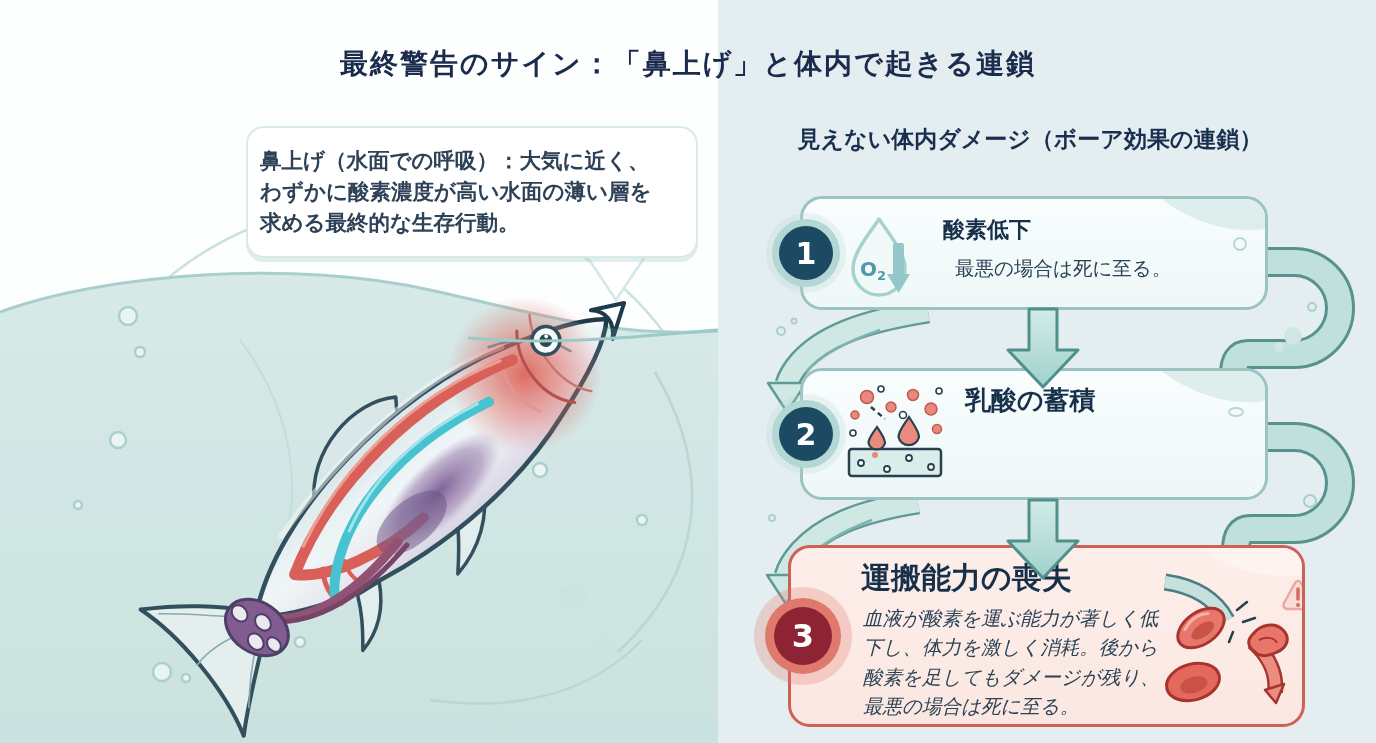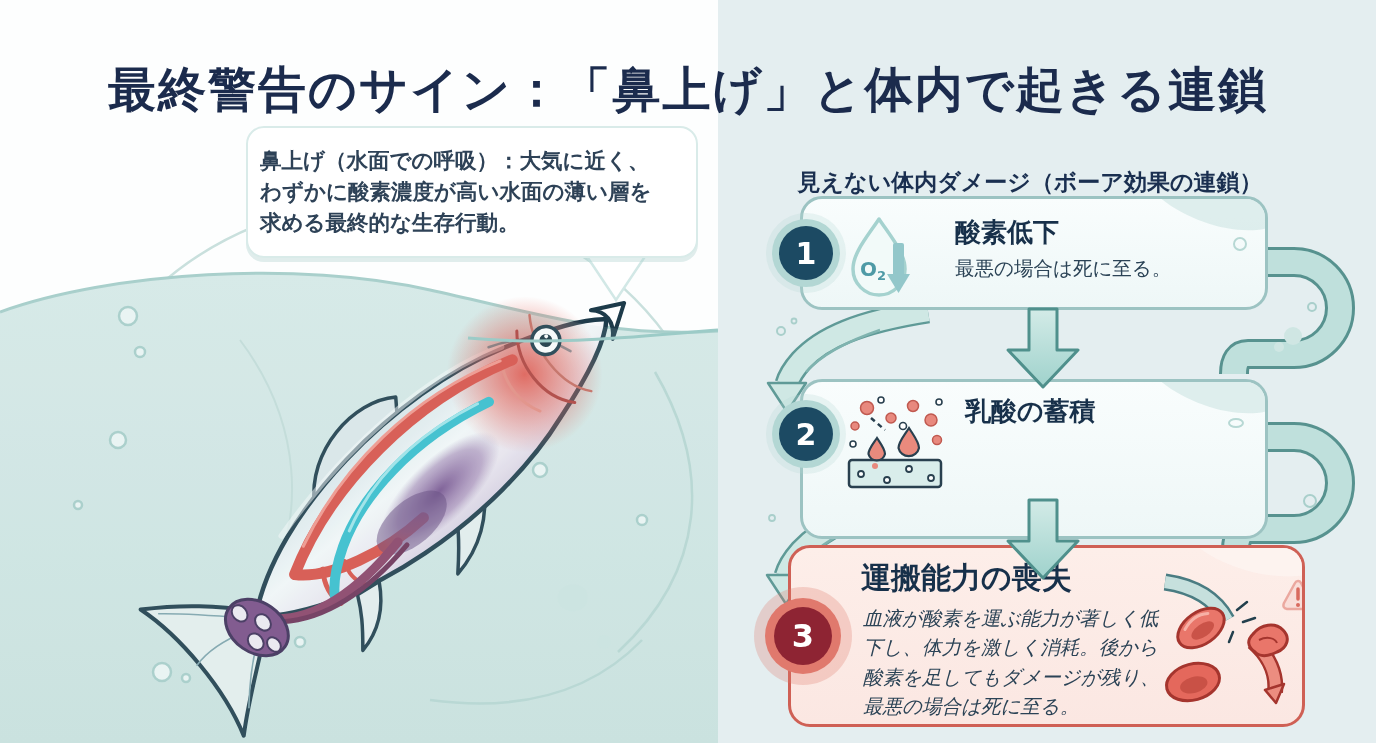--- a/index.html
+++ b/index.html
@@ -8,55 +8,55 @@
     background:#e4eef0;
     font-family:"DejaVu Sans","Liberation Sans",sans-serif;
     color:#1b2b4d;
   }
   .layer{position:absolute;left:0;top:0;}
   #bg-svg{z-index:0;}
   #fx-svg{z-index:4;pointer-events:none;}
 
   .page-title{
     position:absolute;left:0;top:26px;width:1376px;z-index:3;
-    text-align:center;font-size:48px;font-weight:900;letter-spacing:2px;
+    text-align:center;font-size:28px;font-weight:900;letter-spacing:2px;
     color:#1b2b4d;
   }
 
   .speech-bubble{
     position:absolute;left:246px;top:126px;width:452px;z-index:2;
     background:#ffffff;border:2px solid #d9ebe9;border-radius:18px;
     box-shadow:0 4px 0 rgba(168,207,203,.35);
     padding:17px 12px;box-sizing:border-box;
     font-size:21.5px;line-height:1.45;font-weight:600;color:#2e4257;
     white-space:pre-line;
   }
 
   .flow-heading{
     position:absolute;left:700px;top:124px;width:660px;z-index:2;
-    text-align:center;font-size:23px;font-weight:800;color:#1a2f50;margin-top:43px;
+    text-align:center;font-size:23px;font-weight:800;color:#1a2f50;
   }
 
   .step-box{
     position:absolute;z-index:2;box-sizing:border-box;
     background:linear-gradient(180deg,#f9fdfd 0%,#eef7f7 100%);
     border:3px solid #9cc3c2;border-radius:22px;overflow:hidden;
   }
   #step-box-1{left:800px;top:196px;width:468px;height:114px;}
-  #step-box-2{left:800px;top:368px;width:468px;height:160px;margin-top:11px;}
+  #step-box-2{left:800px;top:368px;width:468px;height:132px;}
   #step-box-3{
     left:788px;top:545px;width:517px;height:182px;
     background:linear-gradient(180deg,#fdeee9 0%,#fbe7e2 100%);
     border:3px solid #cf6055;
   }
   .corner-blob{position:absolute;right:-3px;top:-3px;}
 
   .step-title{position:absolute;font-weight:800;color:#17304a;}
   .step-desc{position:absolute;color:#2b4356;white-space:pre-line;}
-  #step-box-1 .step-title{left:152px;top:16px;font-size:26px;}
+  #step-box-1 .step-title{left:140px;top:16px;font-size:22px;}
   #step-box-1 .step-desc{left:152px;top:56px;font-size:19.5px;}
   #step-box-2 .step-title{left:162px;top:12px;font-size:26px;}
   #step-box-2 .step-desc{left:162px;top:50px;font-size:20px;line-height:1.5;}
   #step-box-3 .step-title{left:70px;top:10px;font-size:30px;}
   #step-box-3 .step-desc{left:72px;top:56px;width:320px;font-size:19.5px;line-height:1.5;font-style:italic;}
 
   .step-icon{position:absolute;}
   #icon-1{left:40px;top:14px;}
   #icon-2{left:44px;top:14px;}
   #icon-3{left:366px;top:16px;}

